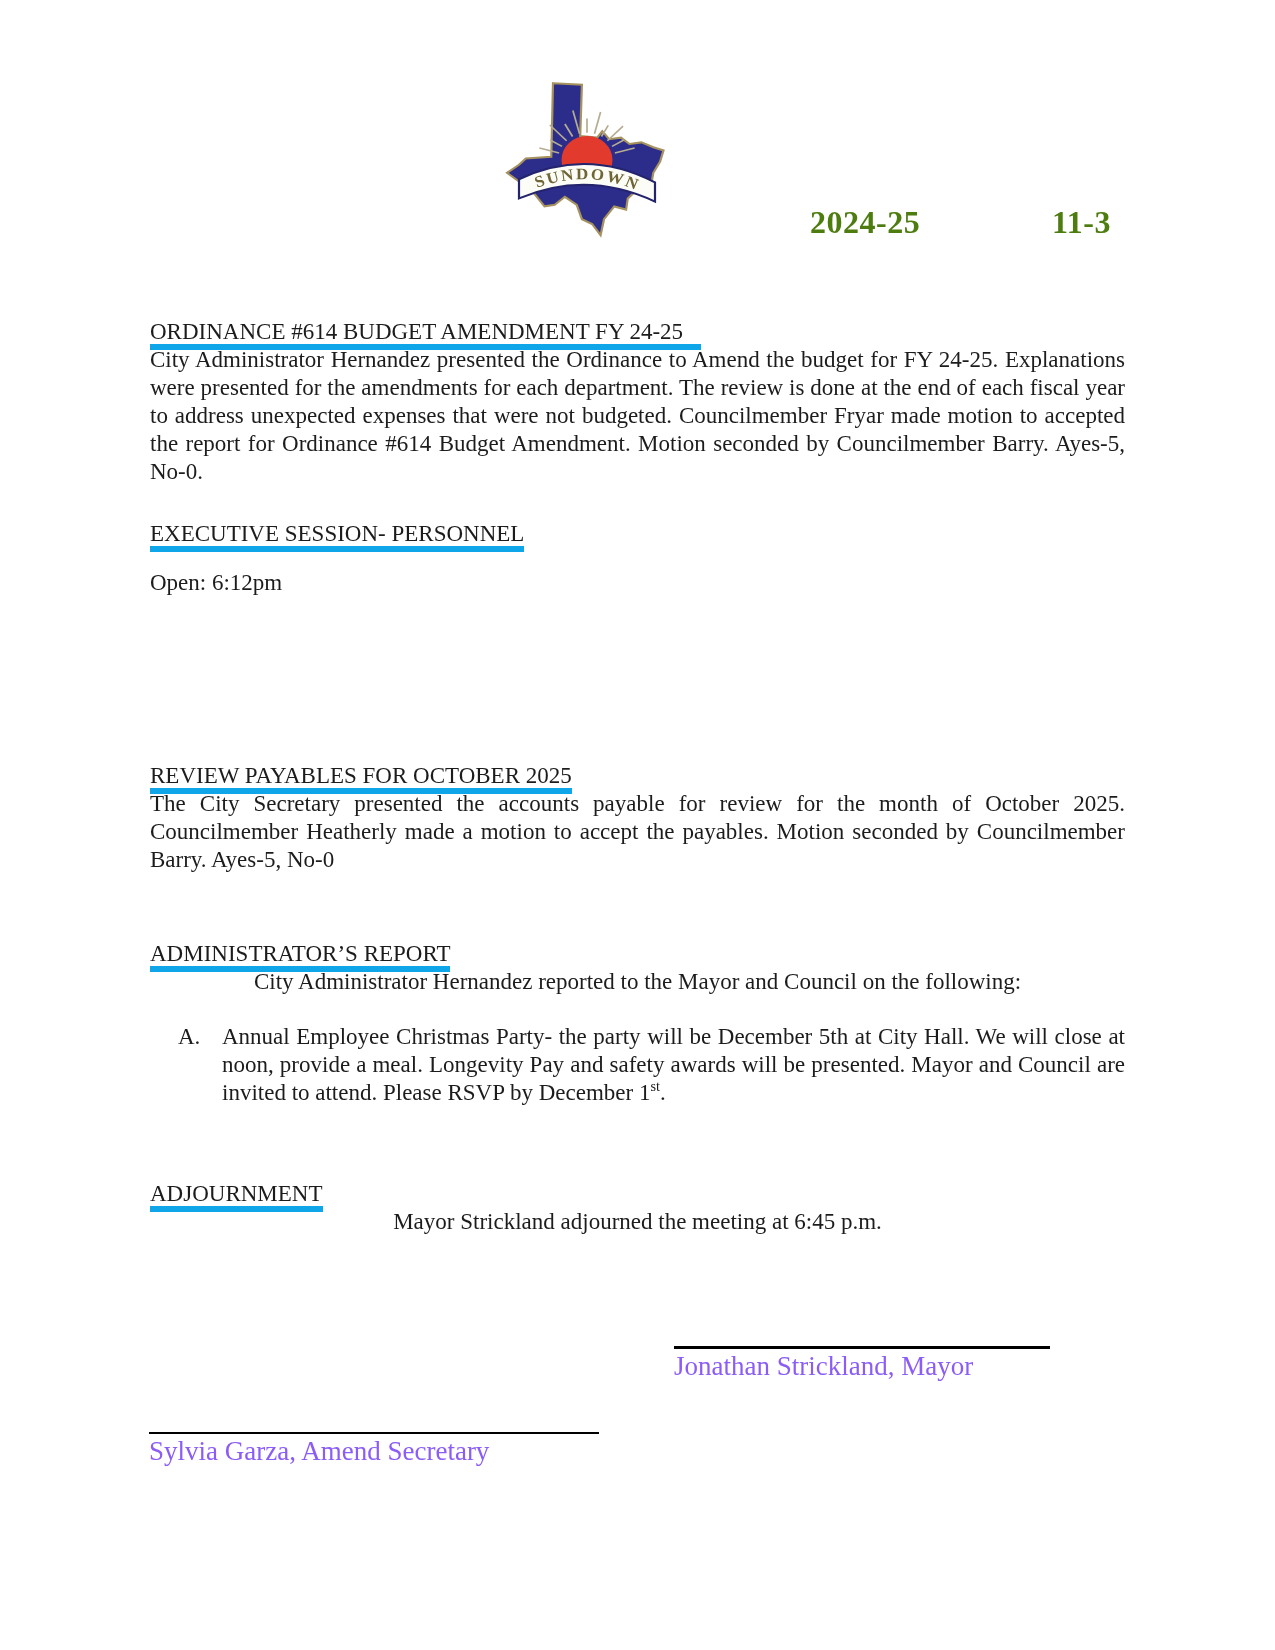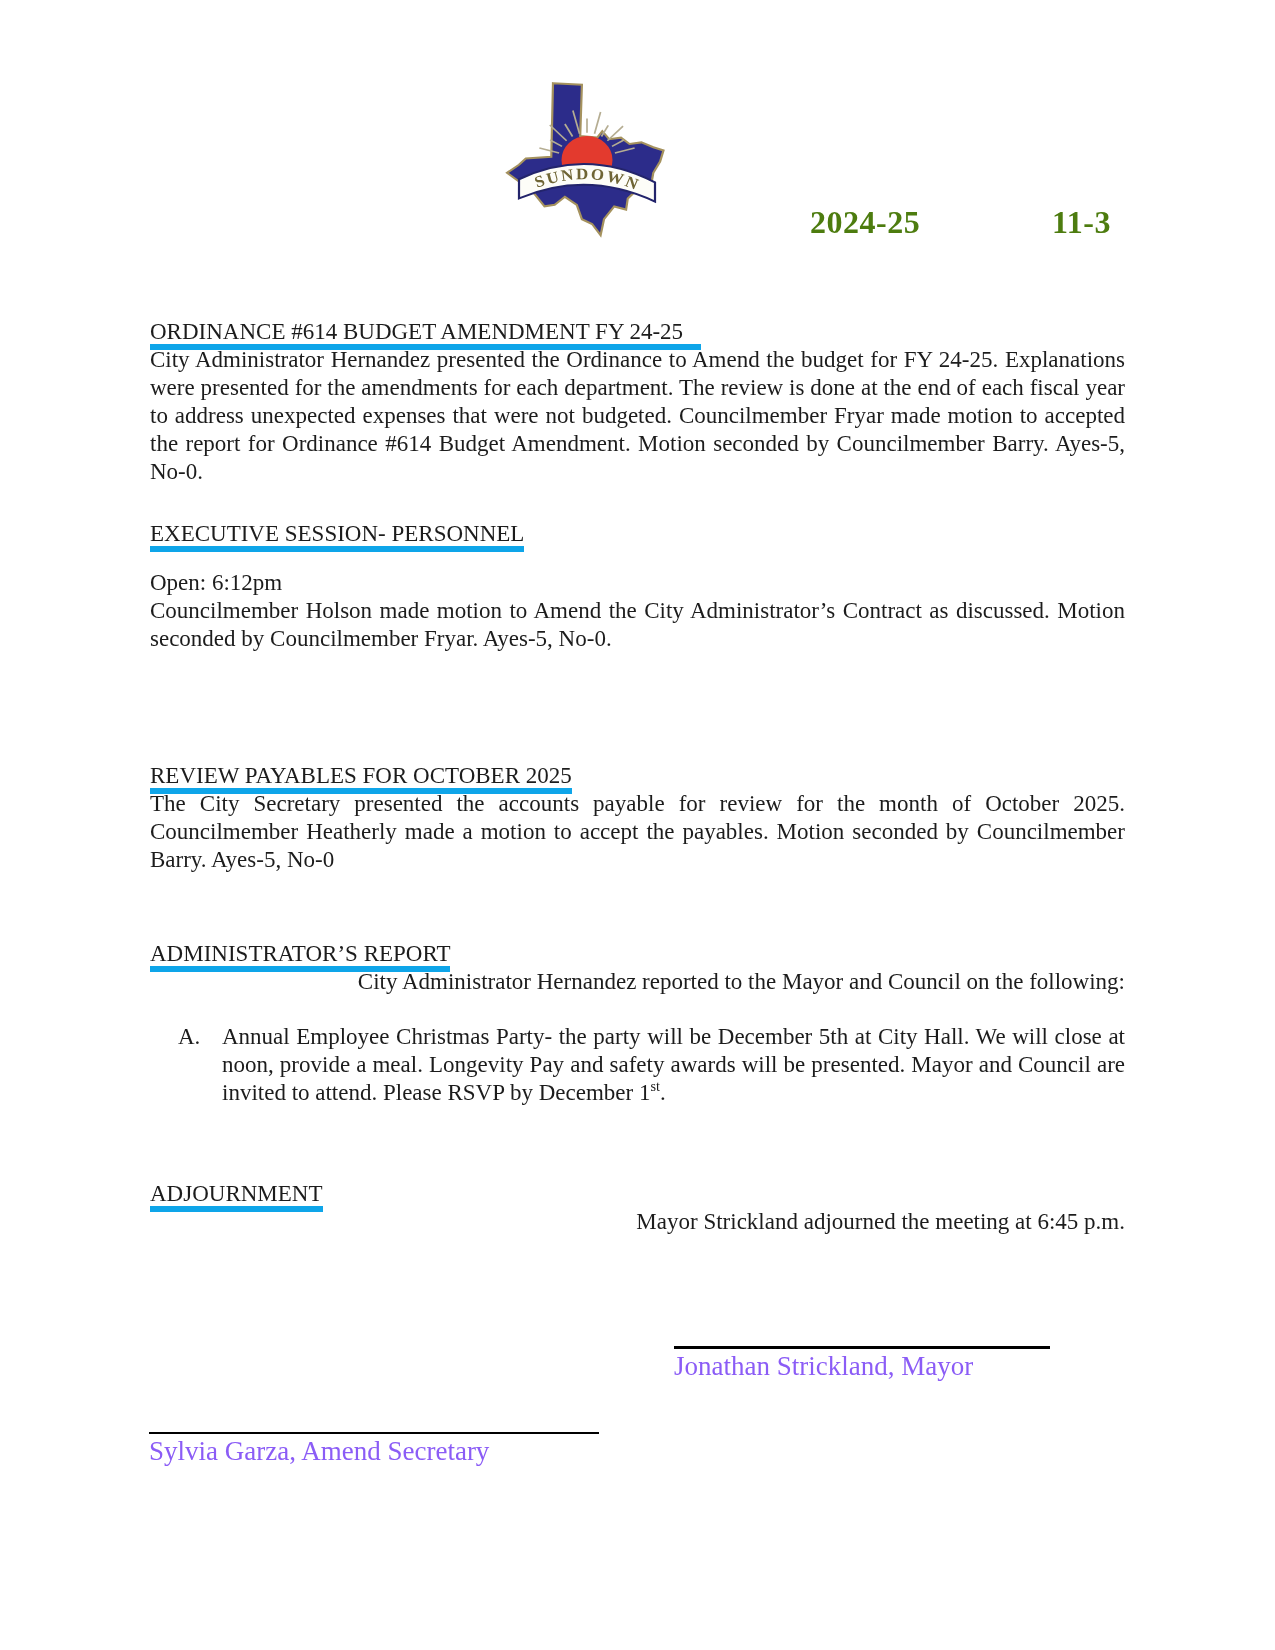--- a/index.html
+++ b/index.html
@@ -20,21 +20,21 @@
   .hdr-year{left:810px;}
   .hdr-page{left:1052px;}
   .logo-box{position:absolute;left:502px;top:80px;width:170px;height:160px;}
   .logo-box svg{display:block;width:100%;height:100%;}
   
   .sec{
     position:absolute;left:150px;width:975px;
     font-size:23px;line-height:28px;
   }
   .sec p{margin:0;text-align:justify;}
-  .sec .no-just{text-align:right;}
+  .sec .no-just{text-align:center;}
   .h{display:block;line-height:28px;white-space:nowrap;}
   .uh{border-bottom:6px solid #0ea5e9;}
   .uh-ext{padding-right:18px;}
   .mt4{margin-top:21px;} .mt1{margin-top:1px;} .mt32{margin-top:32px;} .mt27{margin-top:27px;}
   .sec-ordinance{top:318px;}
   .sec-executive{top:520px;}
   .sec-payables{top:762px;}
   .sec-admin{top:940px;}
   .sec-adjourn{top:1180px;}
   .times{line-height:28px;}
@@ -88,21 +88,20 @@
   <div class="hdr-num hdr-page">11-3</div>
 
   <div class="sec sec-ordinance">
     <span class="h"><span class="uh uh-ext">ORDINANCE #614 BUDGET AMENDMENT FY 24-25</span></span>
     <p class="mt4">City Administrator Hernandez presented the Ordinance to Amend the budget for FY 24-25. Explanations were presented for the amendments for each department. The review is done at the end of each fiscal year to address unexpected expenses that were not budgeted.  Councilmember Fryar made motion to accepted the report for Ordinance #614 Budget Amendment. Motion seconded by Councilmember Barry. Ayes-5, No-0.</p>
   </div>
 
   <div class="sec sec-executive">
     <span class="h"><span class="uh">EXECUTIVE SESSION- PERSONNEL</span></span>
     <div class="times mt4">Open: 6:12pm</div>
-    <p class="mt32">Councilmember Holson made motion to Amend the City Administrator’s Contract as discussed. Motion seconded by Councilmember Fryar. Ayes-5, No-0.</p>
   </div>
 
   <div class="sec sec-payables">
     <span class="h"><span class="uh">REVIEW PAYABLES FOR OCTOBER 2025</span></span>
     <p class="mt1">The City Secretary presented the accounts payable for review for the month of October 2025. Councilmember Heatherly made a motion to accept the payables. Motion seconded by Councilmember Barry.  Ayes-5, No-0</p>
   </div>
 
   <div class="sec sec-admin">
     <span class="h"><span class="uh">ADMINISTRATOR’S REPORT</span></span>
     <p class="no-just">City Administrator Hernandez reported to the Mayor and Council on the following:</p>

